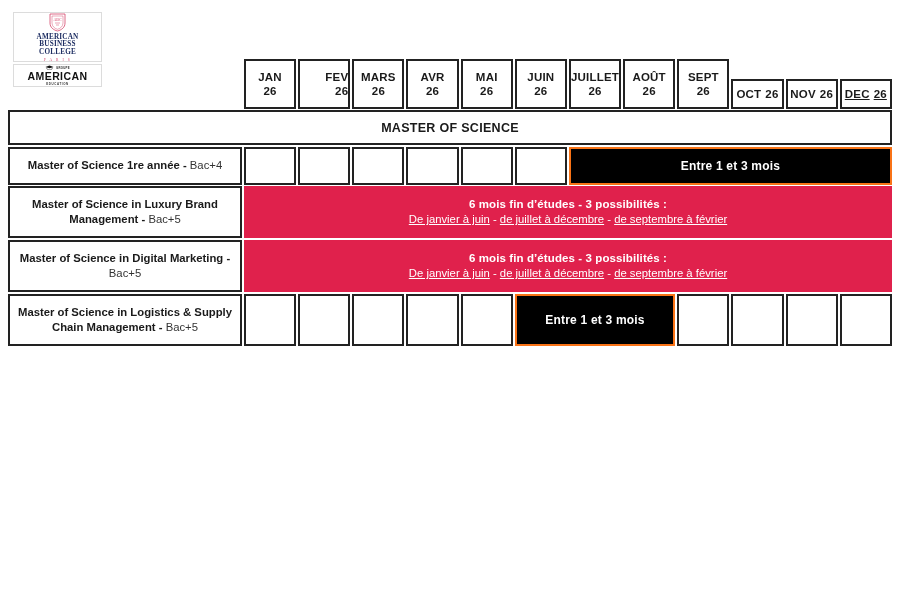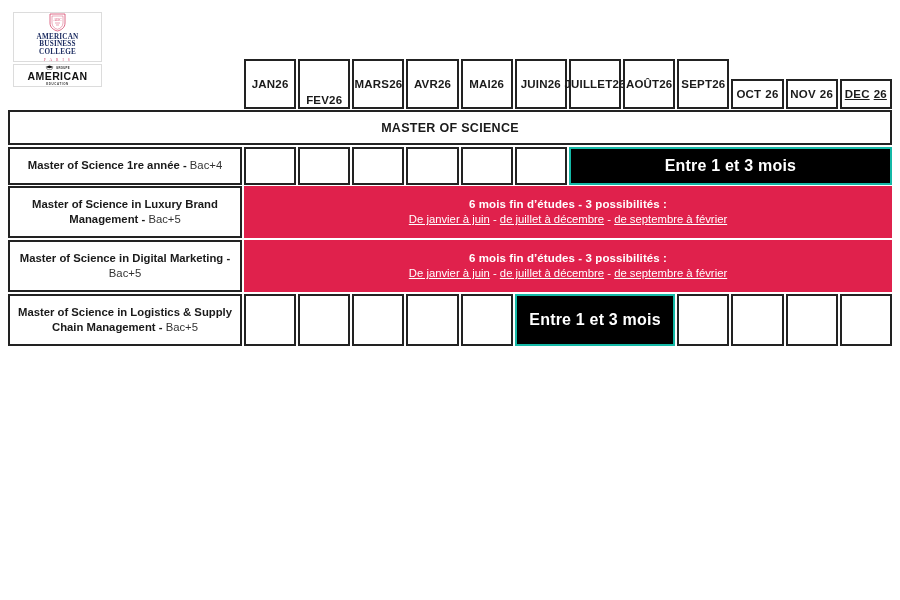--- a/index.html
+++ b/index.html
@@ -99,20 +99,21 @@
     width: 648px;
     height: 50px;
     display: flex;
   }
   .month-cell {
     box-sizing: border-box;
     border: 2px solid #222222;
     background: #ffffff;
     margin-right: 2px;
     display: flex;
+    flex-direction: column;
     align-items: center;
     justify-content: center;
     font-size: 11.5px;
     font-weight: 700;
     line-height: 1.25;
     color: #1a1a1a;
     text-align: center;
     letter-spacing: 0.2px;
   }
   .month-cell:last-child { margin-right: 0; }
@@ -183,22 +184,22 @@
     margin-right: 2px;
     display: flex;
     align-items: center;
     justify-content: center;
     text-align: center;
     color: #ffffff;
   }
   .bar:last-child { margin-right: 0; }
   .bar.black {
     background: #000000;
-    border: 2px solid #14b8a6;
-    font-size: 16px;
+    border: 2px solid #f97316;
+    font-size: 12px;
     font-weight: 700;
     letter-spacing: 0.2px;
   }
   .bar.pink {
     background: #e0214c;
     border: 2px solid #e0214c;
     flex-direction: column;
     line-height: 1.35;
   }
   .bar.pink .pk-title {

